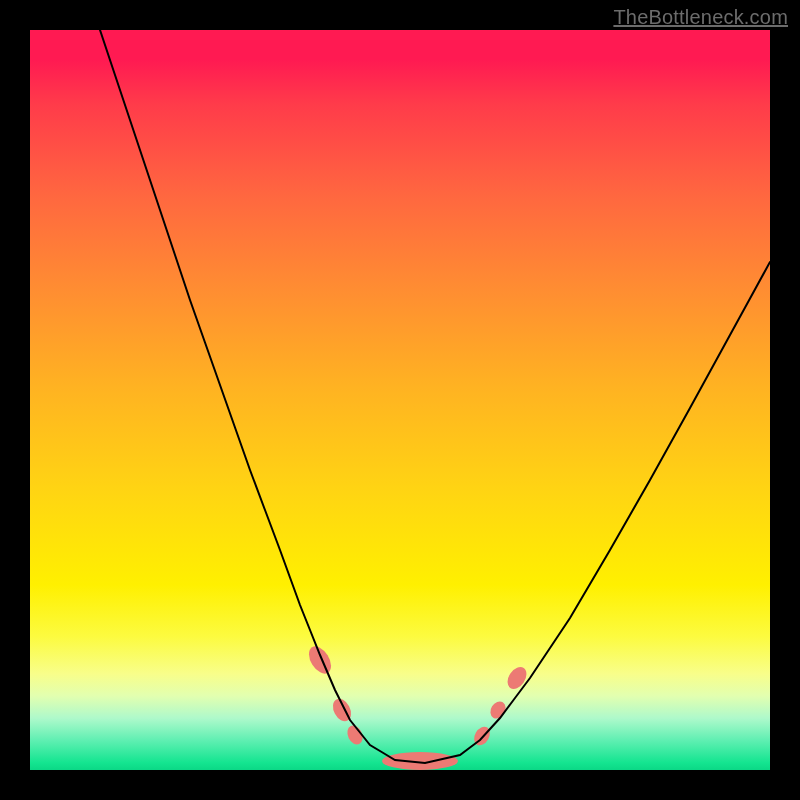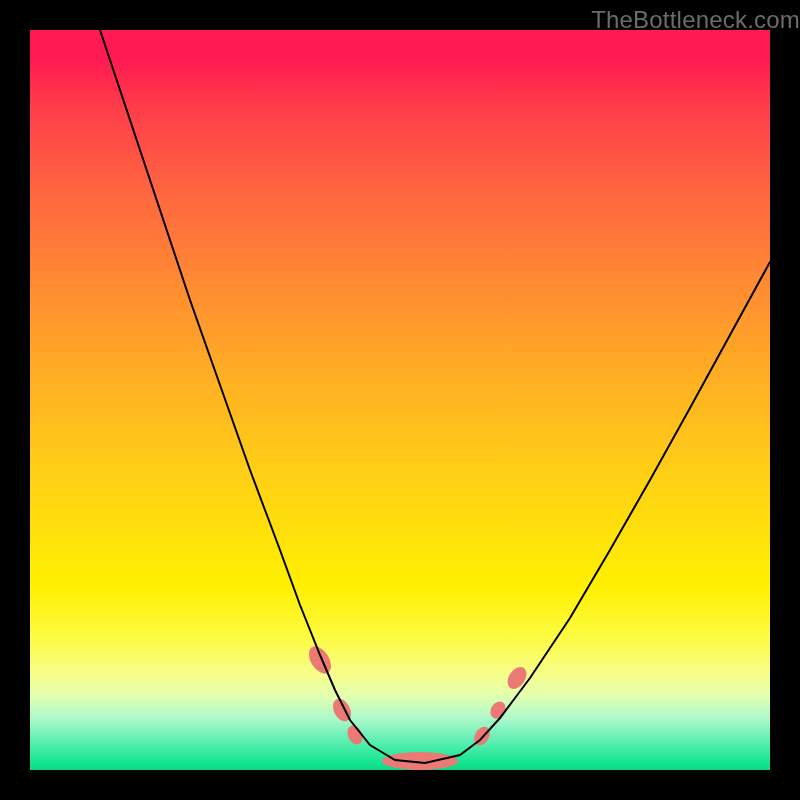--- a/index.html
+++ b/index.html
@@ -40,25 +40,26 @@
       #e2ffb0 90%,
       #aef9cb 93%,
       #5fefb2 96%,
       #14e590 99%,
       #0bd886 100%
     );
   }
   .watermark {
     position: absolute;
     top: 6px;
-    right: 0;
+    right: 12px;
     color: #6c6c6c;
-    font-size: 24px;
+    font-size: 20px;
     font-weight: 500;
     letter-spacing: 0.2px;
+    text-decoration: underline;
   }
   svg.curve {
     position: absolute;
     left: 0;
     top: 0;
     width: 740px;
     height: 740px;
   }
 </style>
 </head>

